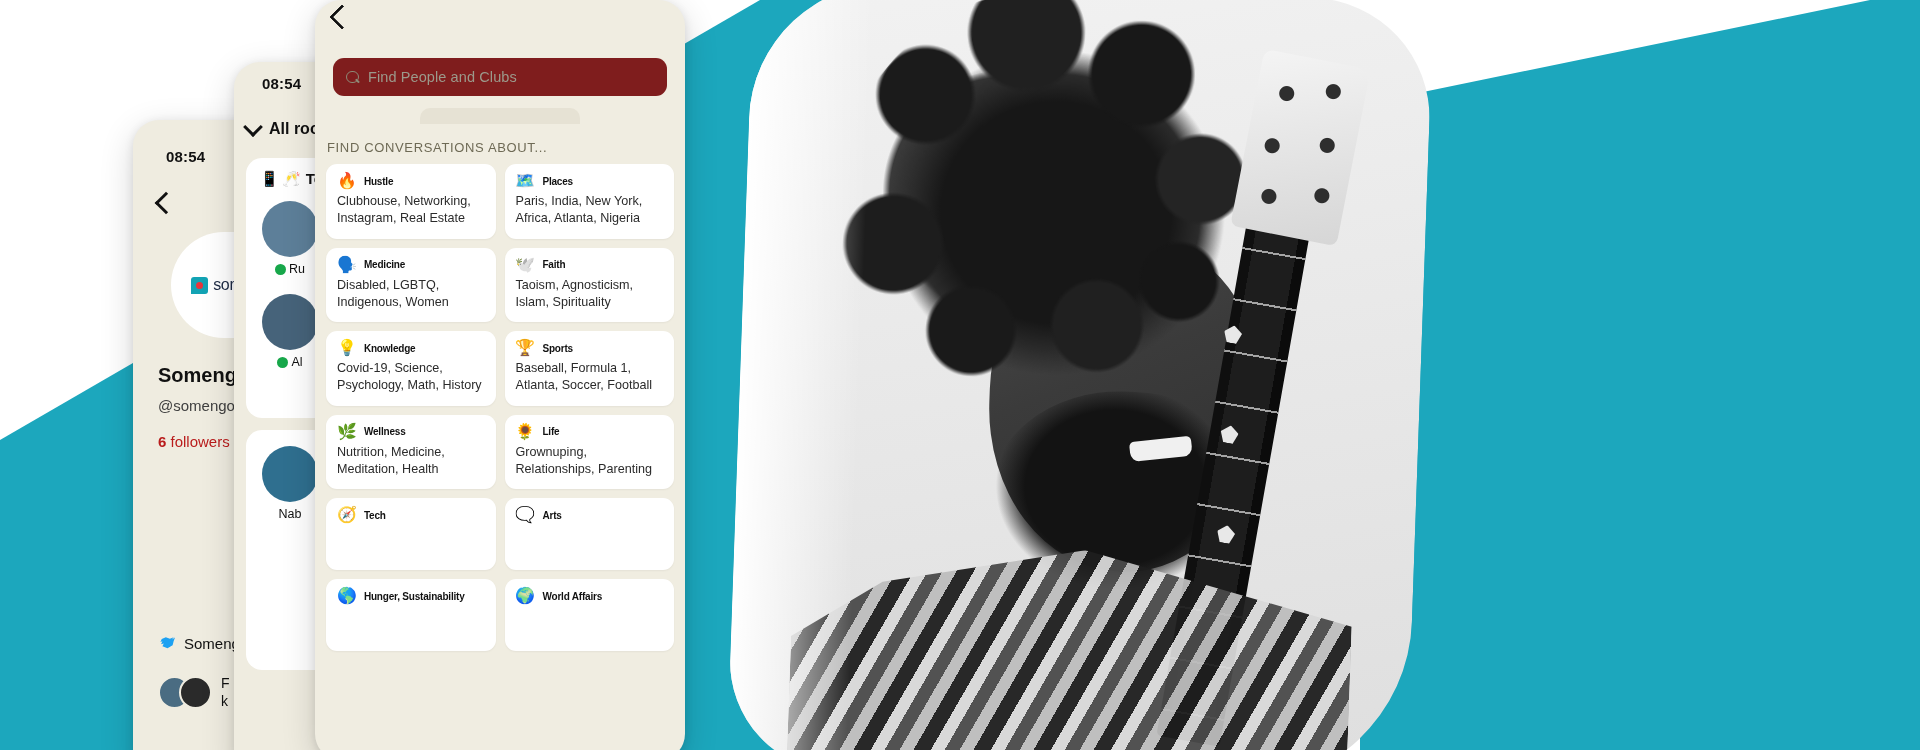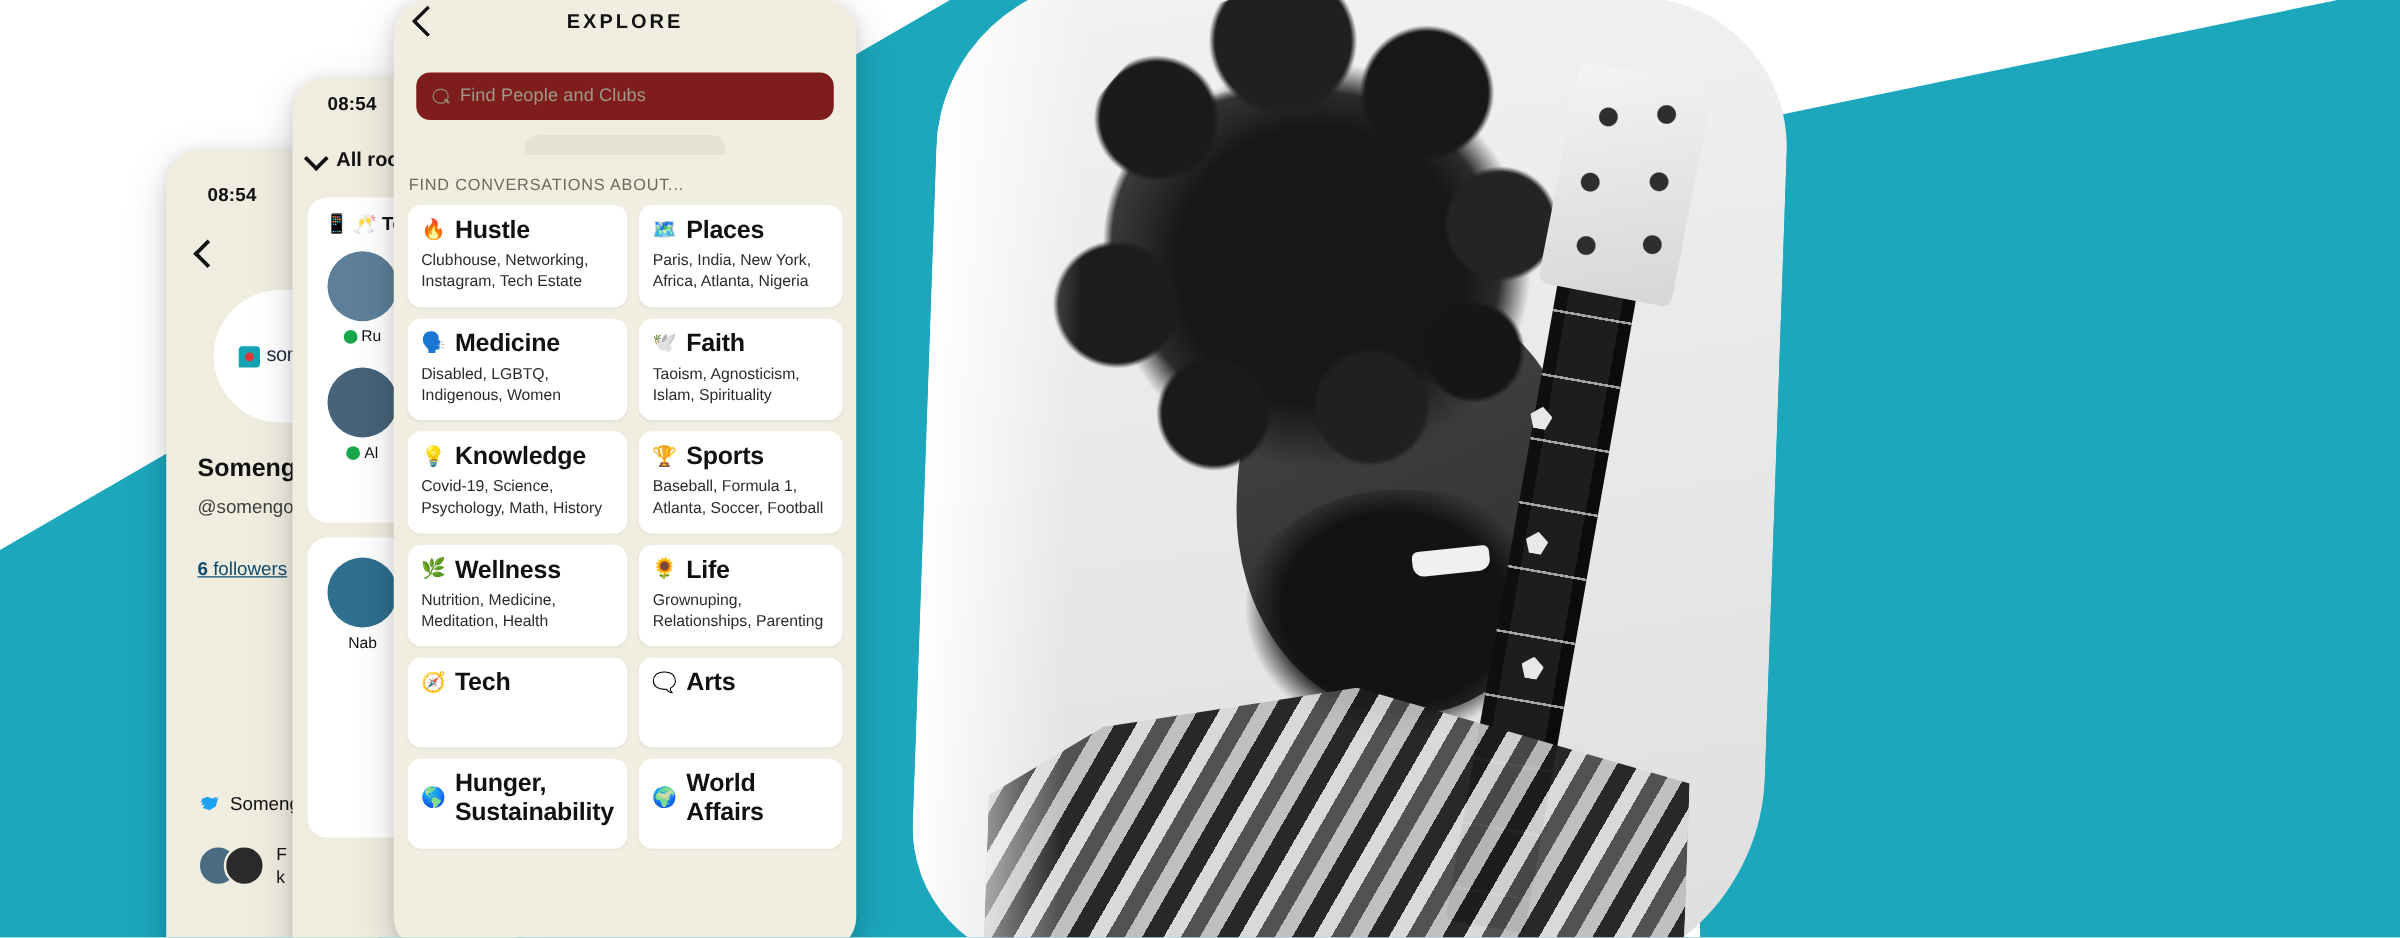--- a/index.html
+++ b/index.html
@@ -84,42 +84,42 @@
   }
 
   
   .cat-grid { padding:0 11px; display:grid; grid-template-columns:1fr 1fr; gap:9px 9px; }
   .cat-card {
     background:#FFFFFF; border-radius:11px; padding:9px 11px 11px 11px; min-height:72px;
     box-shadow:0 1px 2px rgba(0,0,0,0.05);
   }
   .cat-head { display:flex; align-items:center; gap:7px; margin-bottom:4px; }
   .cat-emoji { font-size:16px; line-height:1; }
-  .cat-title { font-size:20px; font-weight:700; color:#111; letter-spacing:-.2px; }
+  .cat-title { font-size:10px; font-weight:700; color:#111; letter-spacing:-.2px; }
   .cat-sub { font-size:12.6px; line-height:1.37; color:#2b2b2b; }
 
   
   .bp-chev {
     position:absolute; left:25px; top:75px; width:16px; height:16px;
     border-left:3.2px solid #111; border-bottom:3.2px solid #111;
     transform:rotate(45deg);
   }
   .bp-avatar {
     position:absolute; left:38px; top:112px; width:126px; height:106px;
     background:#fff; border-radius:54px; display:flex; align-items:center; justify-content:center;
   }
   .somengo-logo { display:flex; align-items:center; gap:5px; }
   .somengo-mark {
     width:17px; height:17px; background:#12A3B4; border-radius:3px 3px 3px 0; position:relative;
   }
   .somengo-mark::after{content:"";position:absolute;left:5px;top:5px;width:7px;height:7px;background:#E8333A;border-radius:50%;}
   .somengo-word { font-size:16px; color:#1d2b44; letter-spacing:-.3px; }
   .bp-name { position:absolute; left:25px; top:244px; font-size:20px; font-weight:700; color:#111; }
   .bp-handle{ position:absolute; left:25px; top:277px; font-size:15px; color:#404040; }
-  .bp-foll  { position:absolute; left:25px; top:327px; font-size:15px; color:#0c4a6e;text-decoration:underline; }
+  .bp-foll  { position:absolute; left:25px; top:313px; font-size:15px; color:#b91c1c; }
   .bp-foll b{ font-weight:700; }
   .bp-tw { position:absolute; left:25px; top:515px; display:flex; align-items:center; gap:9px; }
   .tw-bird { width:17px; height:14px; background:#1DA1F2;
     clip-path:polygon(100% 8%,82% 22%,92% 6%,70% 16%,46% 6%,22% 18%,14% 40%,26% 34%,18% 56%,34% 50%,26% 70%,56% 84%,86% 62%,92% 34%,100% 8%); }
   .bp-twtext { font-size:15px; color:#111; }
   .bp-friends{ position:absolute; left:25px; top:555px; display:flex; align-items:center; gap:9px; }
   .fa-stack { display:flex; }
   .fa { width:33px; height:33px; border-radius:50%; border:2px solid #EFECE0; background:#4a6c82; }
   .fa.two { margin-left:-12px; background:#2a2a2a; }
   .bp-fr-text{ font-size:14px; color:#111; line-height:1.25; }
@@ -324,39 +324,38 @@
         </div>
       </div>
     </div>
   </div>
 
   <div class="phone front">
 
 
     <div class="fp-head">
       <span class="back-chev"></span>
-      <div class="fp-title">EXPLORE</div>
     </div>
 
     <div class="search">
       <span class="mag"></span>
       <span class="search-ph">Find People and Clubs</span>
     </div>
 
     <div class="peek"></div>
 
     <div class="sec-label">FIND CONVERSATIONS ABOUT...</div>
 
     <div class="cat-grid">
       <div class="cat-card">
         <div class="cat-head">
           <span class="cat-emoji">🔥</span>
           <span class="cat-title">Hustle</span>
         </div>
-        <div class="cat-sub">Clubhouse, Networking, Instagram, Tech Estate</div>
+        <div class="cat-sub">Clubhouse, Networking, Instagram, Real Estate</div>
       </div>
       <div class="cat-card">
         <div class="cat-head">
           <span class="cat-emoji">🗺️</span>
           <span class="cat-title">Places</span>
         </div>
         <div class="cat-sub">Paris, India, New York, Africa, Atlanta, Nigeria</div>
       </div>
       <div class="cat-card">
         <div class="cat-head">

